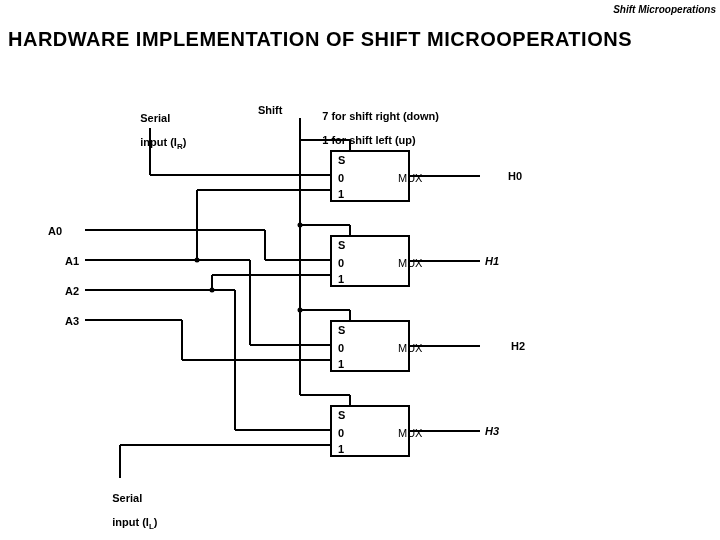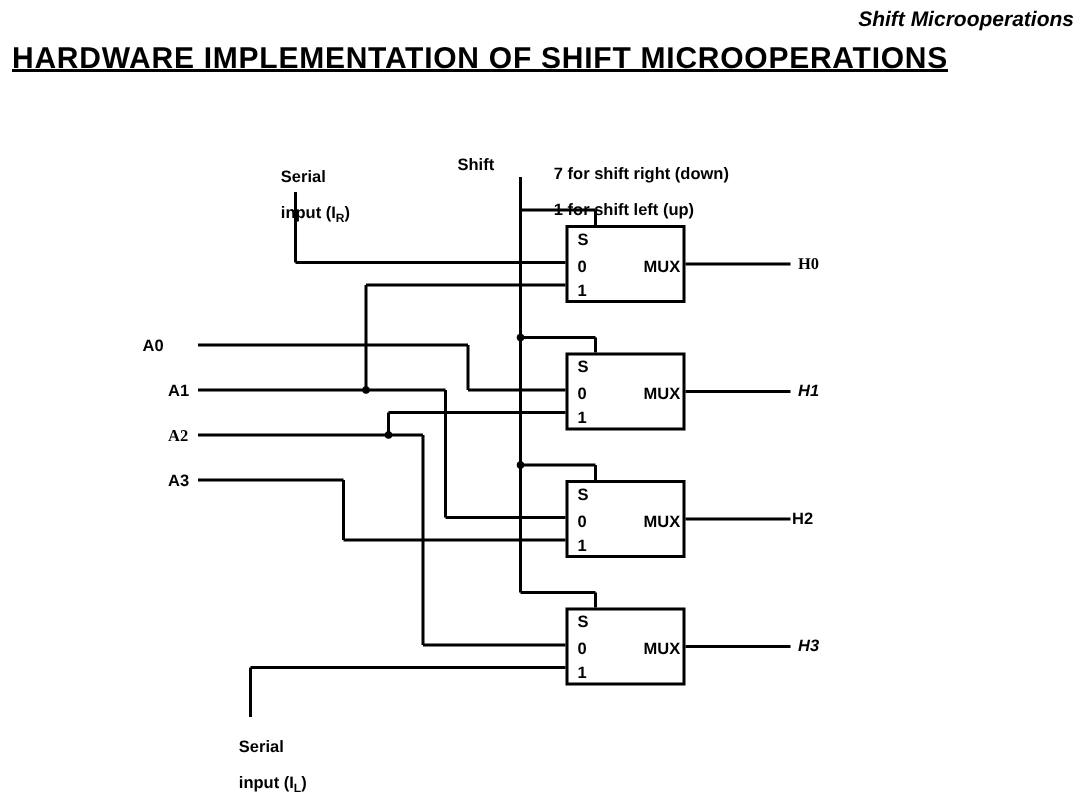--- a/index.html
+++ b/index.html
@@ -8,59 +8,57 @@
     height: 540px;
     background: #fff;
     font-family: Arial, Helvetica, sans-serif;
     position: relative;
     overflow: hidden;
   }
   .topright {
     position: absolute;
     top: 4px;
     right: 4px;
-    font-size: 14px;
+    font-size: 10px;
     font-weight: bold;
     font-style: italic;
   }
   .title {
     position: absolute;
     top: 28px;
     left: 8px;
     font-size: 20px;
     font-weight: bold;
     letter-spacing: 0.5px;
-    text-decoration: underline;
   }
   .diagram {
     position: absolute;
     top: 70px;
     left: 0;
     width: 601px;
     height: 470px;
-    margin-left: 47px;
   }
   .lbl {
     position: absolute;
     font-size: 11px;
     font-weight: bold;
     white-space: pre;
   }
   .sub { font-size: 8px; vertical-align: sub; }
   .mux {
     position: absolute;
     width: 80px;
     height: 52px;
     border: 2px solid #000;
     background: #fff;
   }
   .mux .s { position: absolute; top: 2px; left: 6px; font-size: 11px; font-weight: bold; }
   .mux .p0 { position: absolute; top: 20px; left: 6px; font-size: 11px; font-weight: bold; }
   .mux .p1 { position: absolute; top: 36px; left: 6px; font-size: 11px; font-weight: bold; }
-  .mux .m { position: absolute; top: 20px; left: 30px; font-size: 11px; font-weight: bold; padding-left: 20px; }
+  .mux .m { position: absolute; top: 20px; left: 46px; font-size: 11px; font-weight: normal; padding-left: 20px; }
   svg { position: absolute; top: 0; left: 0; }
 </style>
 </head>
 <body>
 
 <div class="topright">Shift Microoperations</div>
 <div class="title">HARDWARE  IMPLEMENTATION  OF  SHIFT  MICROOPERATIONS</div>
 
 <div class="diagram">
 
@@ -70,26 +68,26 @@
   </div>
 
   <div class="lbl" style="top:34px; left:258px;">Shift</div>
   <div class="lbl" style="top:28px; left:310px;">
     <span>7 for shift right (down)</span><br>
     <span>1 for shift left (up)</span>
   </div>
 
   <div class="lbl" style="top:155px; left:48px;">A0</div>
   <div class="lbl" style="top:185px; left:65px;">A1</div>
-  <div class="lbl" style="top:215px; left:65px;font-family:Liberation Serif, serif;">A2</div>
+  <div class="lbl" style="top:215px; left:65px;">A2</div>
   <div class="lbl" style="top:245px; left:65px;">A3</div>
 
-  <div class="lbl" style="top:100px; left:485px;font-family:Liberation Serif, serif;">H0</div>
+  <div class="lbl" style="top:100px; left:508px;">H0</div>
   <div class="lbl" style="top:185px; left:485px;font-style:italic;">H1</div>
-  <div class="lbl" style="top:270px; left:481px;text-align:center;">H2</div>
+  <div class="lbl" style="top:270px; left:511px;text-align:center;">H2</div>
   <div class="lbl" style="top:355px; left:485px;font-style:italic;">H3</div>
 
   <div class="lbl" style="top:410px; left:100px;">
     <span>Serial</span><br>
     <span>input (I</span><span class="sub">L</span><span>)</span>
   </div>
 
   <div class="mux" style="top:80px; left:330px;">
     <div class="s">S</div>
     <div class="p0">0</div>

